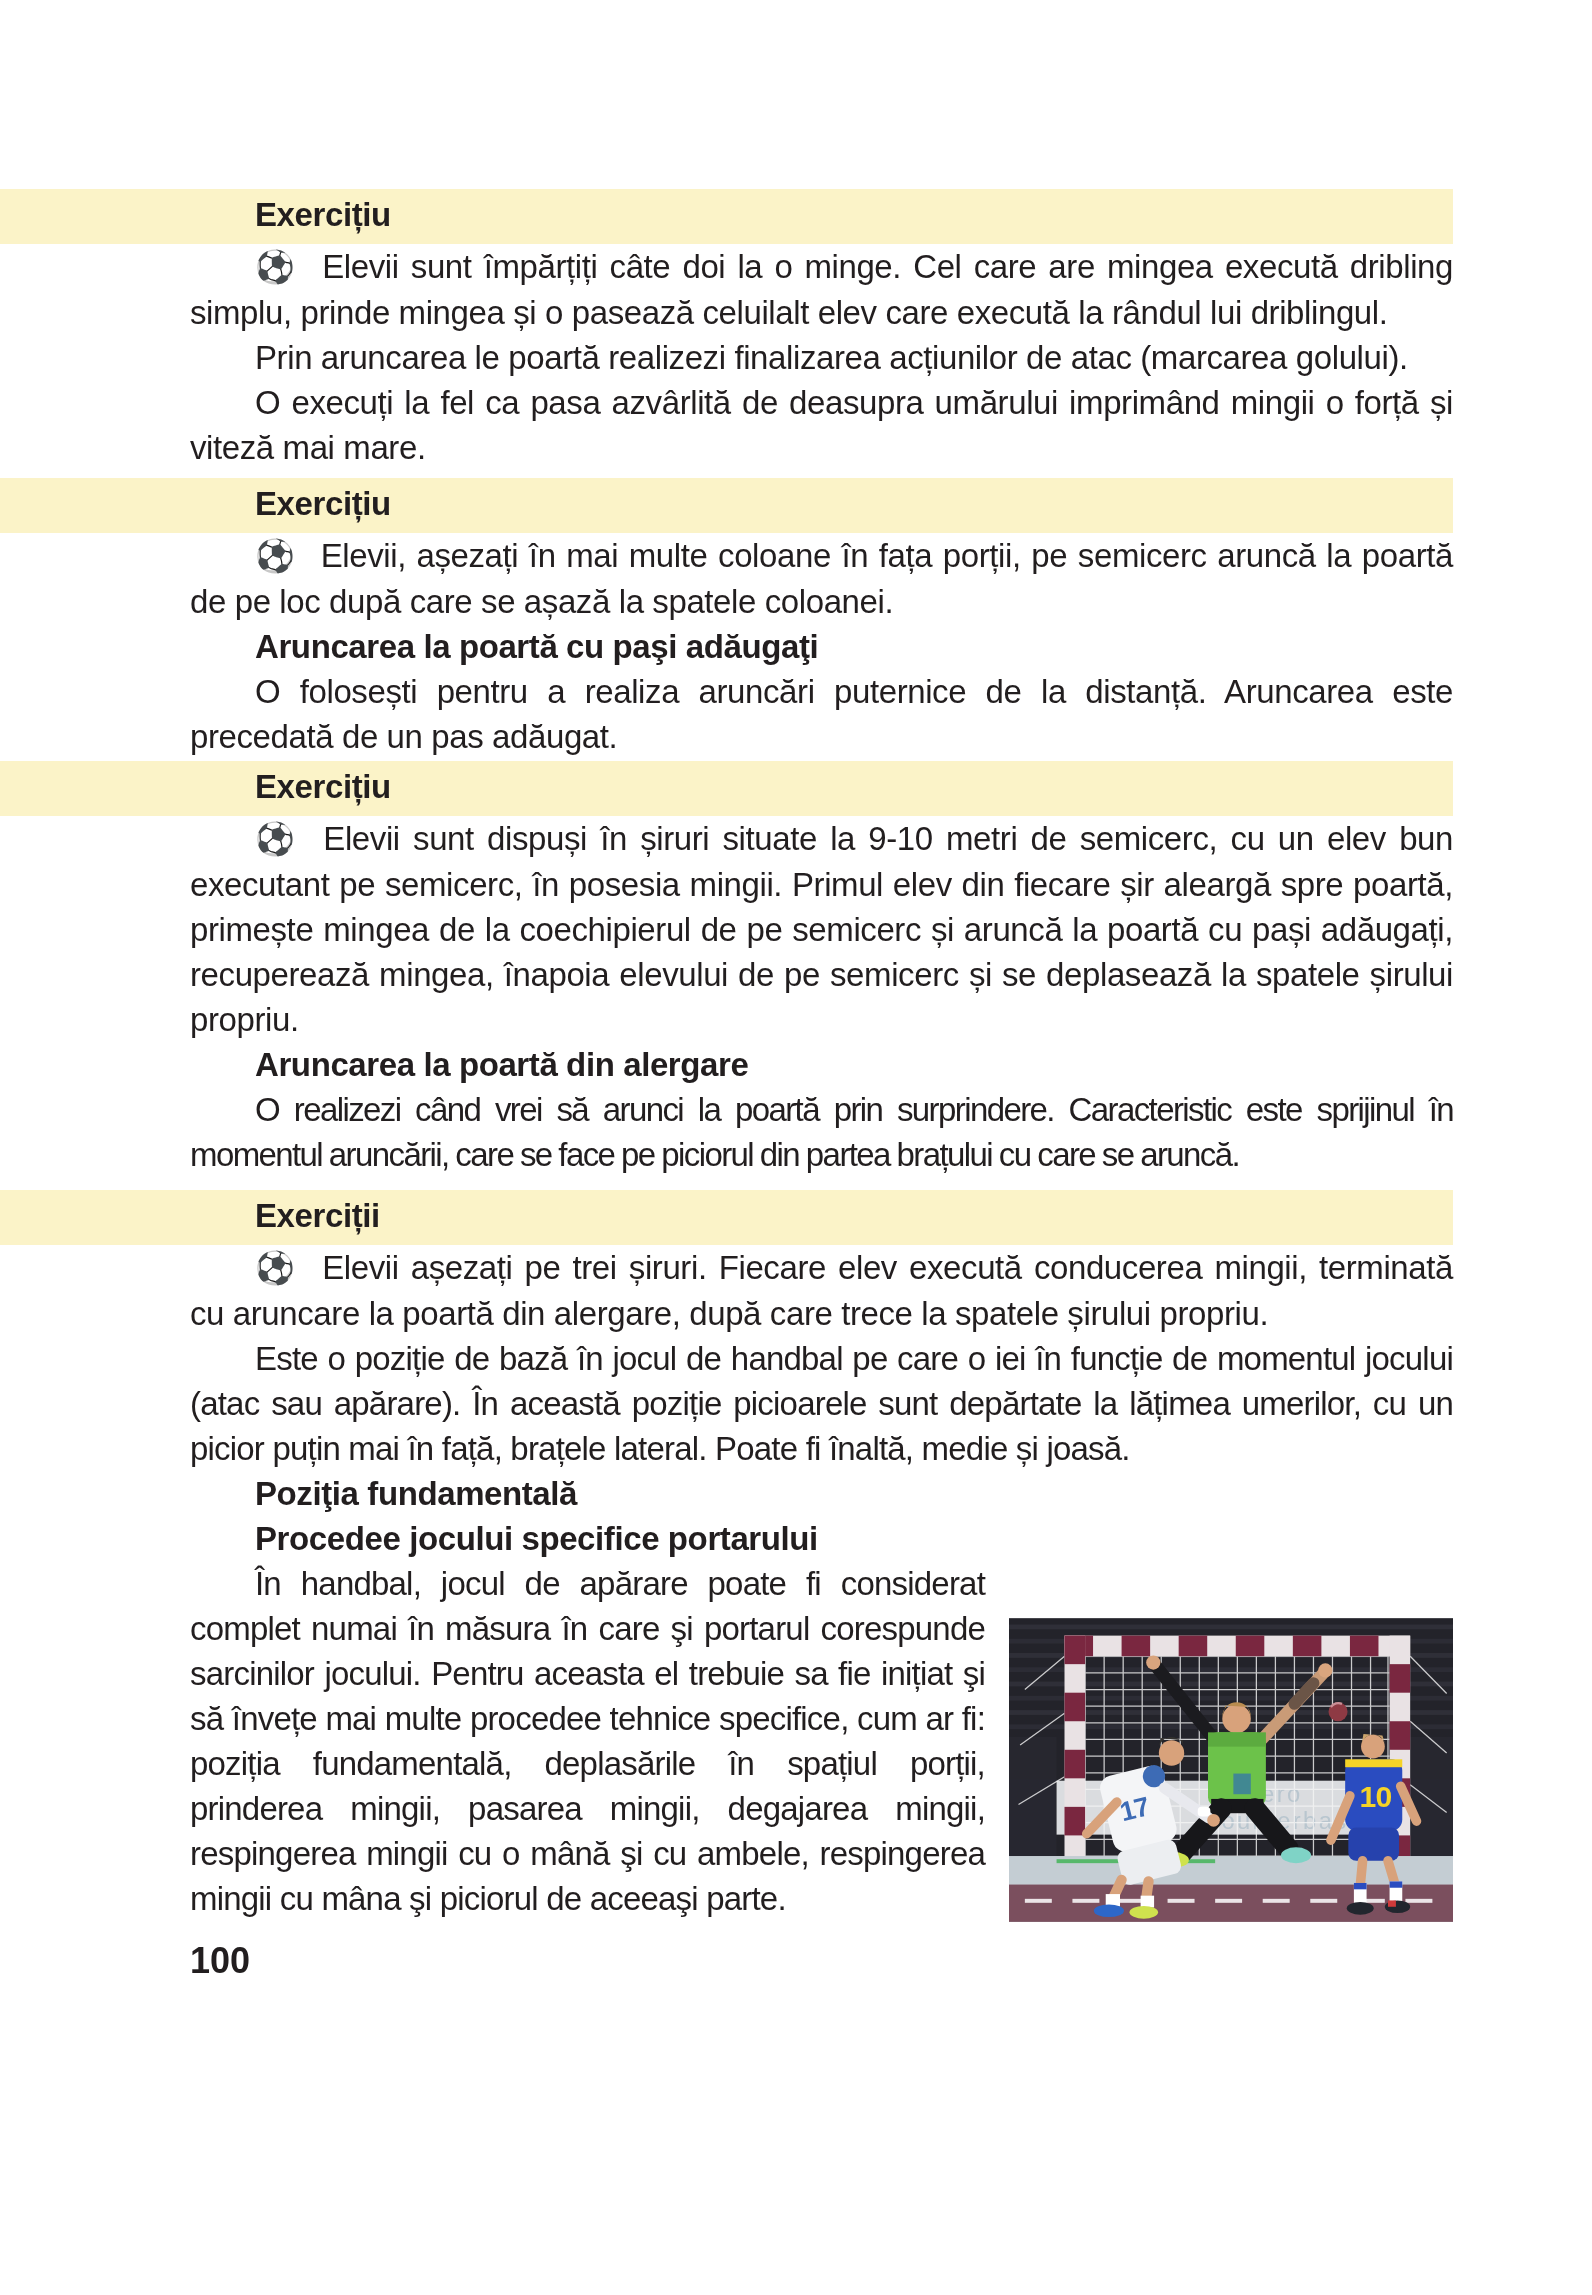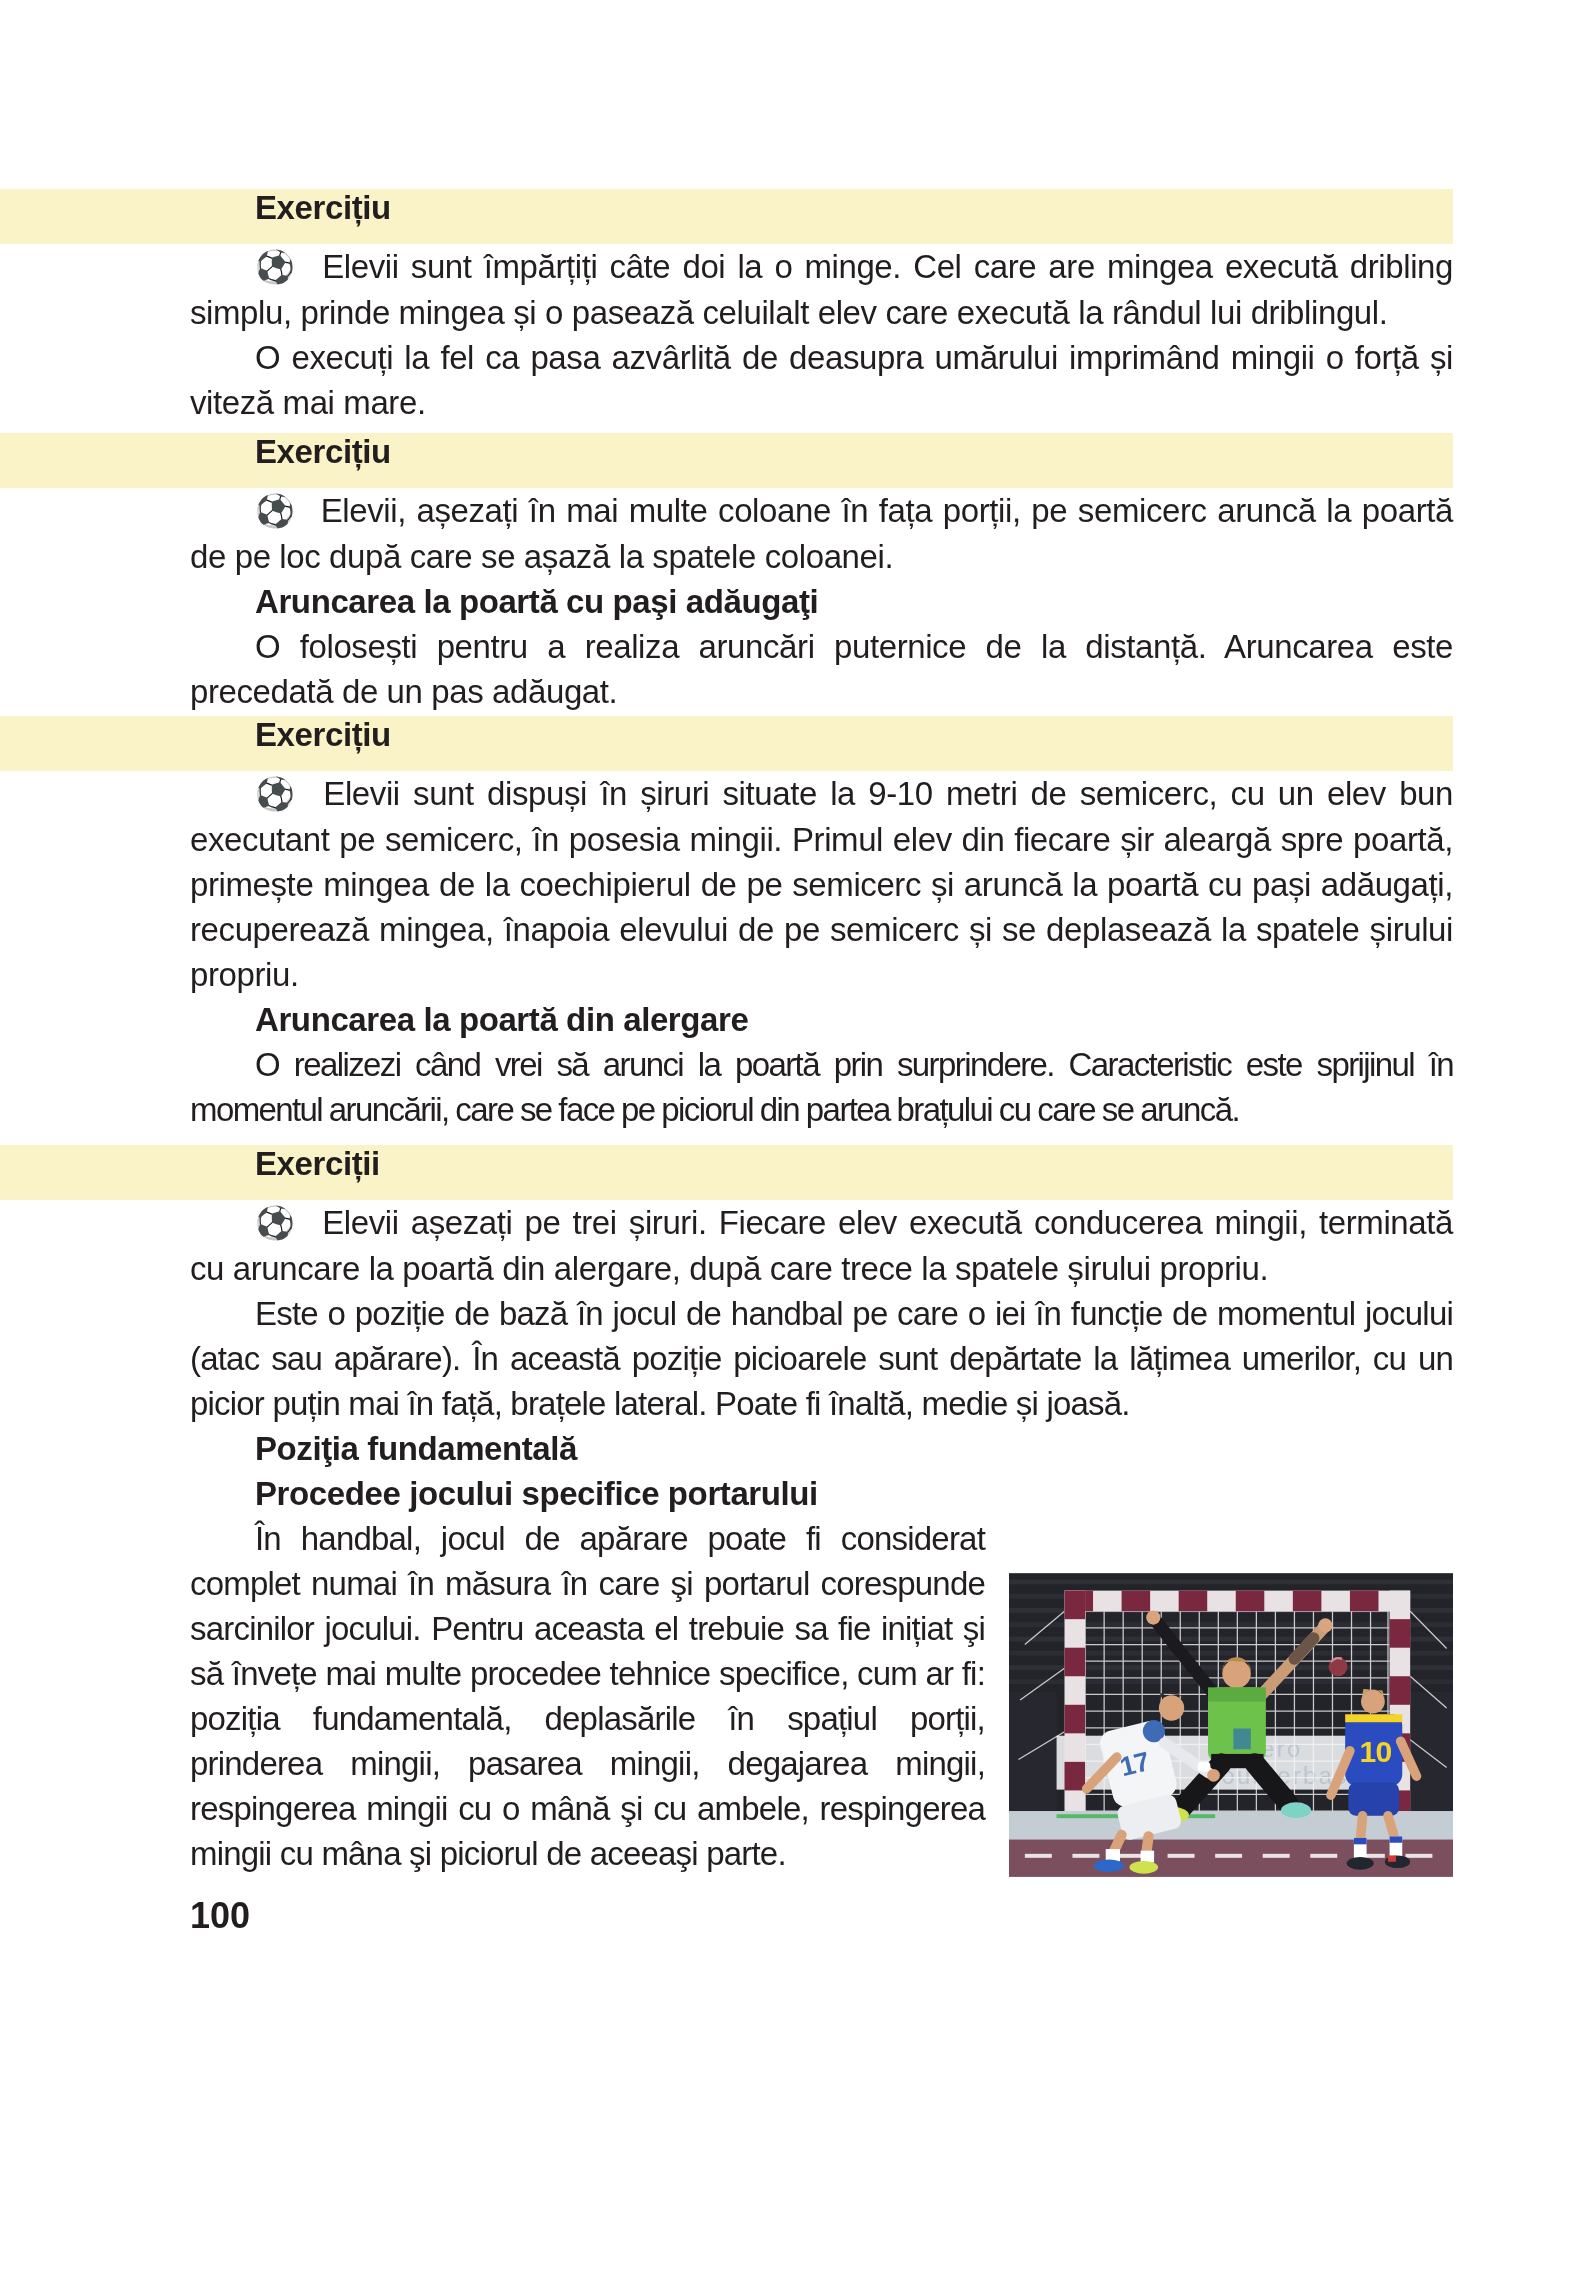--- a/index.html
+++ b/index.html
@@ -11,21 +11,21 @@
     font-family:"Liberation Sans", sans-serif;
     color:#221e1f;
     overflow:hidden;
   }
   .band{
     box-sizing:border-box;
     width:1453px;
     height:55px;
     background:#fbf3c8;
     display:flex;
-    align-items:flex-start;
+    align-items:center;
     padding-left:255px;
     padding-bottom:3.2px;
     font-size:33px;
     font-weight:700;
     letter-spacing:-0.4px;
   }
   #band1{margin-top:189px;}
   #band2{margin-top:8px;}
   #band3{margin-top:1.6px;}
   #band4{margin-top:13px;}
@@ -71,20 +71,21 @@
 
 <div id="page">
 
   <div class="band" id="band1">
     <span>Exercițiu</span>
   </div>
 
   <p class="body-text"><span class="ball">⚽</span><span>Elevii sunt împărțiți câte doi la o minge. Cel care are mingea execută dribling simplu, prinde mingea și o pasează celuilalt elev care execută la rândul lui driblingul.</span></p>
 
 
+  <p class="body-text">Prin aruncarea le poartă realizezi finalizarea acțiunilor de atac (marcarea golului).</p>
 
   <p class="body-text">O execuți la fel ca pasa azvârlită de deasupra umărului imprimând mingii o forță și viteză mai mare.</p>
 
   <div class="band" id="band2">
     <span>Exercițiu</span>
   </div>
 
   <p class="body-text"><span class="ball">⚽</span><span>Elevii, așezați în mai multe coloane în fața porții, pe semicerc aruncă la poartă de pe loc după care se așază la spatele coloanei.</span></p>
 
   <p class="body-text heading">Aruncarea la poartă cu paşi adăugaţi</p>

